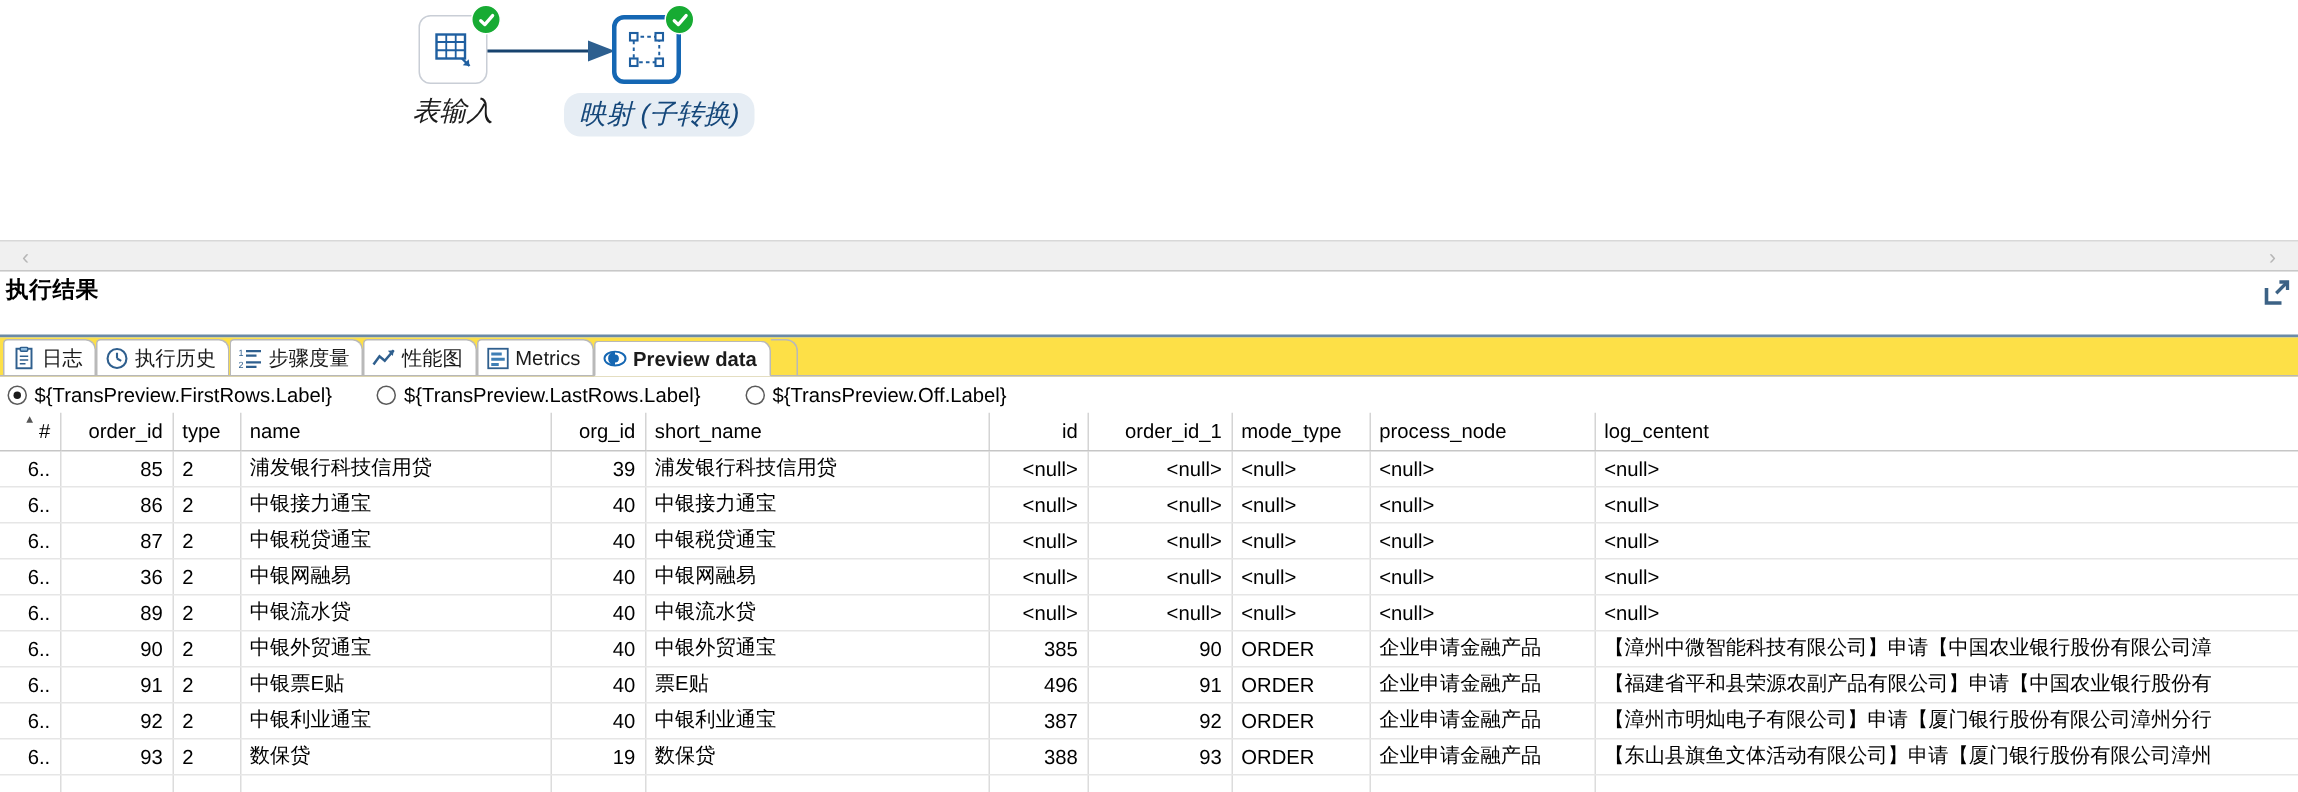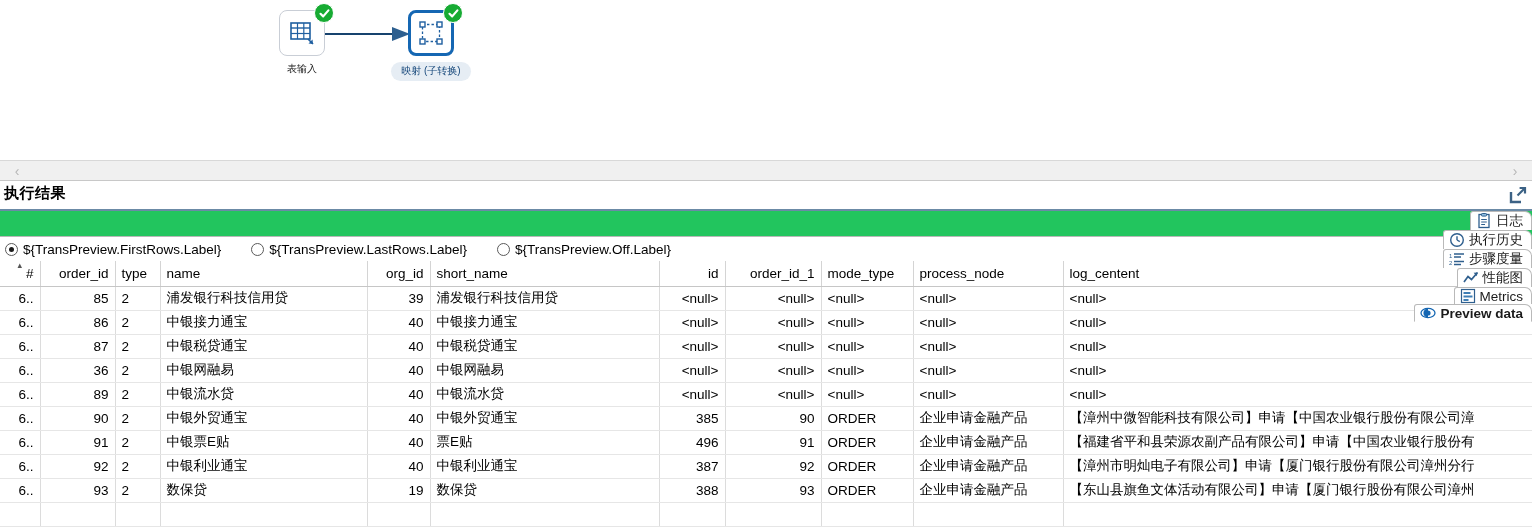--- a/index.html
+++ b/index.html
@@ -41,23 +41,24 @@
     width: 20px; height: 20px;
     border-radius: 50%;
     background: #17ab33;
     border: 1px solid #ffffff;
     display: flex; align-items: center; justify-content: center;
   }
   .check-badge svg { display: block; }
 
   .node-label {
     margin-top: 6px;
-    font-size: 10px;
+    font-size: 18px;
     color: #1b1b1b;
     white-space: nowrap;
+    font-style: italic;
   }
   .node-label.pill {
     display: inline-block;
     background: #e6edf4;
     border-radius: 11px;
     padding: 2px 10px 3px 10px;
     color: #15477a;
   }
 
   .hop { position: absolute; }
@@ -85,21 +86,21 @@
     background: #f0f0f0;
   }
 
   
   #results {
     width: 1532px;
     background: #ffffff;
   }
   .panel-head {
     position: relative;
-    height: 30px;
+    height: 44px;
     padding: 3px 0 0 4px;
     border-bottom: 2px solid #6b8aa6;
   }
   .panel-title {
     font-size: 15px;
     font-weight: bold;
     color: #000000;
     letter-spacing: 0.5px;
   }
   .panel-tools {
@@ -109,23 +110,22 @@
   }
   .tool-icon { width: 20px; height: 20px; }
 
   
   .tabbar {
     position: relative;
     height: 26px;
     display: flex;
     align-items: flex-end;
     border-bottom: 1px solid #b8b8b8;
-    background: #22c55e;
+    background: #fde047;
     padding-left: 2px;
-    flex-direction: column;
   }
   .tab {
     display: flex; align-items: center;
     gap: 4px;
     height: 24px;
     padding: 0 8px 0 5px;
     font-size: 13.5px;
     color: #1b1b1b;
     border-left: 1px solid #b9b9b9;
     border-right: 1px solid #b9b9b9;

